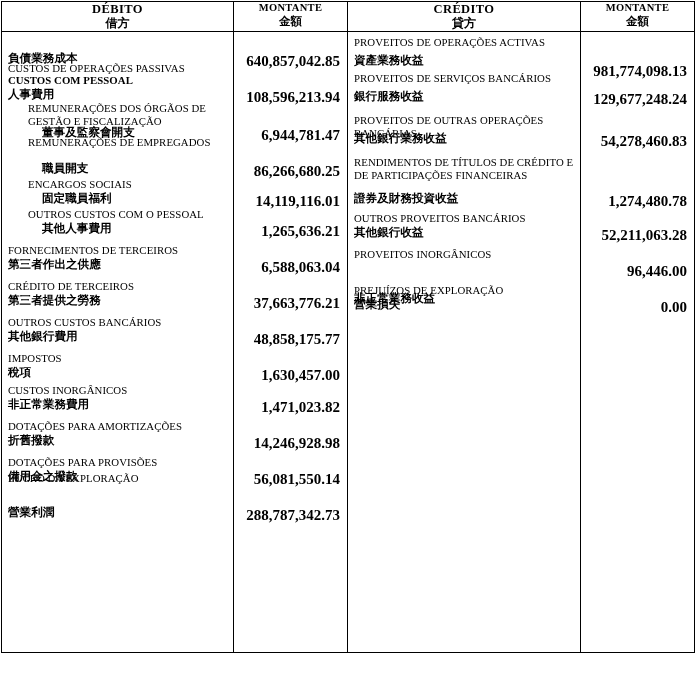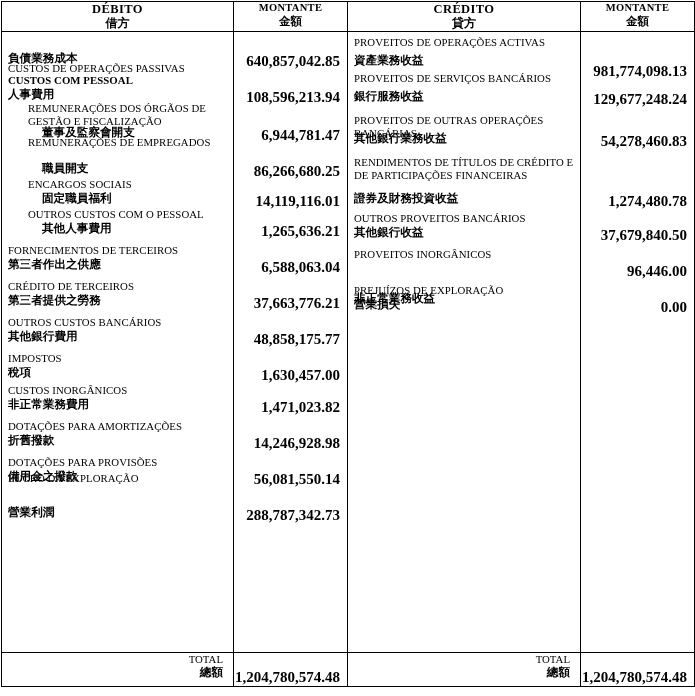--- a/index.html
+++ b/index.html
@@ -213,43 +213,21 @@
               <div class="row-abs lbl-pt" style="top: 252px;">PREJUÍZOS DE EXPLORAÇÃO</div>
               <div class="row-abs lbl-cn" style="top: 266px;">營業損失</div>
             </div>
         </td>
         <td class="side">
           <div class="grid" id="credit-amt-grid" style="height:620px">
               <div class="row-abs amt" style="top: 30px;">981,774,098.13</div>
               <div class="row-abs amt" style="top: 58px;">129,677,248.24</div>
               <div class="row-abs amt" style="top: 100px;">54,278,460.83</div>
               <div class="row-abs amt" style="top: 160px;">1,274,480.78</div>
-              <div class="row-abs amt" style="top: 194px;">37,679,840.50</div>
+              <div class="row-abs amt" style="top: 194px;">52,211,063.28</div>
               <div class="row-abs amt" style="top: 230px;">96,446.00</div>
               <div class="row-abs amt" style="top: 266px;">0.00</div>
             </div>
-        </td>
-      </tr>
-      <tr class="totalline">
-        <td>
-          <div class="total-row">
-            <div class="lbl">TOTAL</div>
-            <div class="lbl-cn-total">總額</div>
-          </div>
-        </td>
-        <td>
-          <div style="height:15px"></div>
-          <div class="amt">1,204,780,574.48</div>
-        </td>
-        <td>
-          <div class="total-row">
-            <div class="lbl">TOTAL</div>
-            <div class="lbl-cn-total">總額</div>
-          </div>
-        </td>
-        <td>
-          <div style="height:15px"></div>
-          <div class="amt">1,204,780,574.48</div>
         </td>
       </tr>
     </tbody>
   </table>
 </div>
 
 </body></html>

